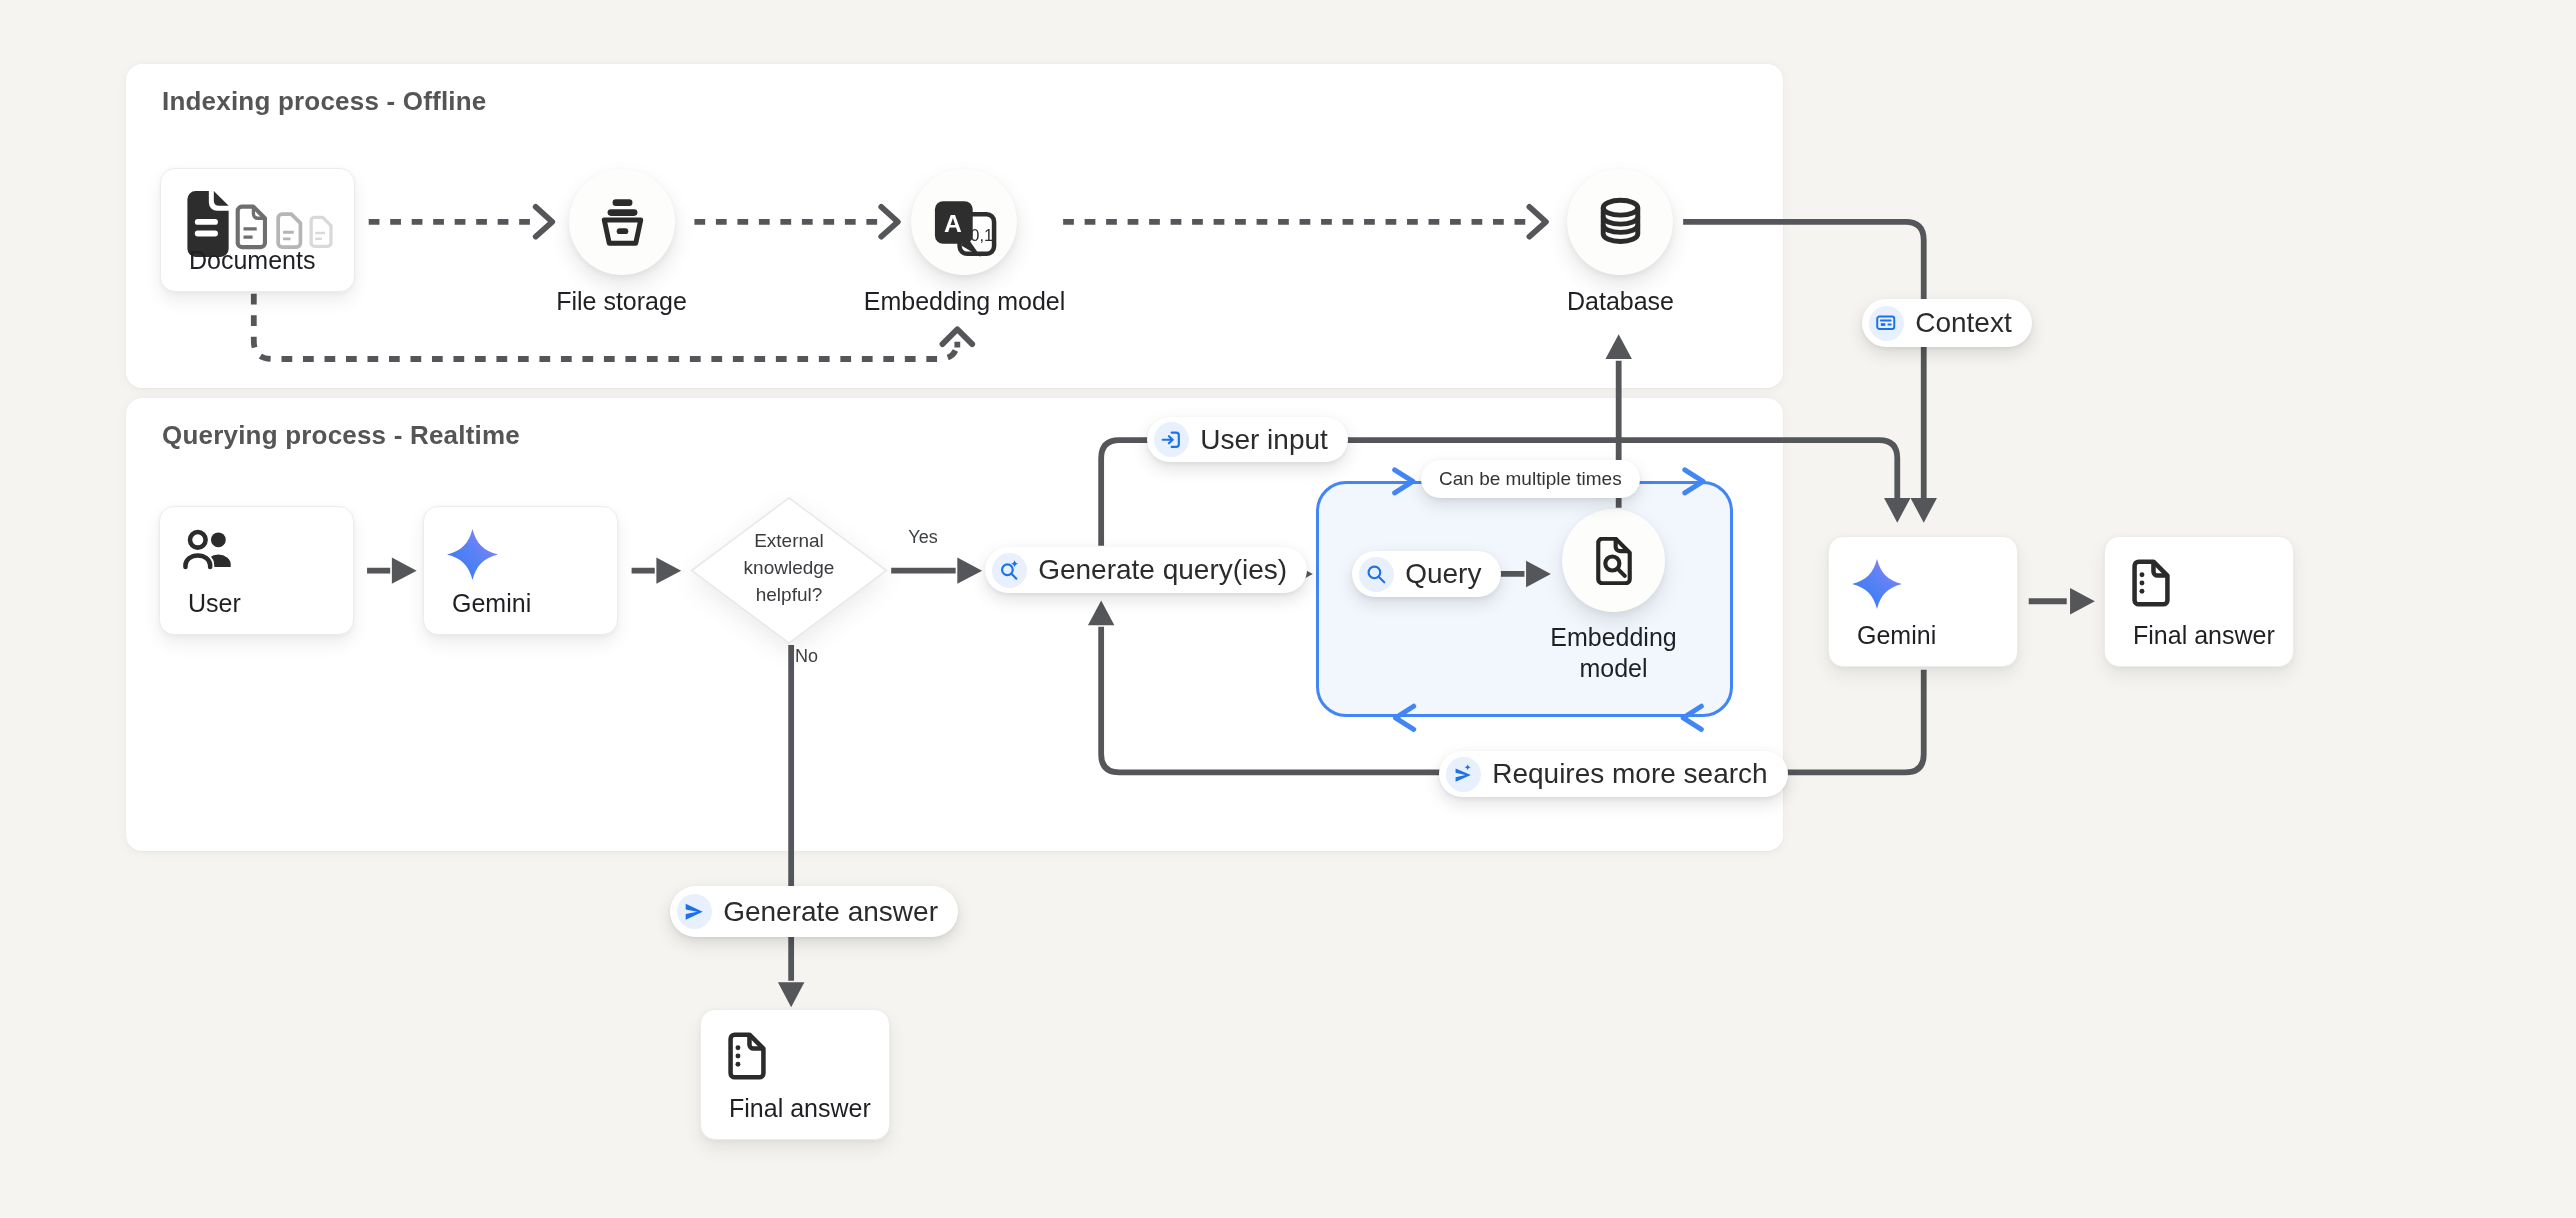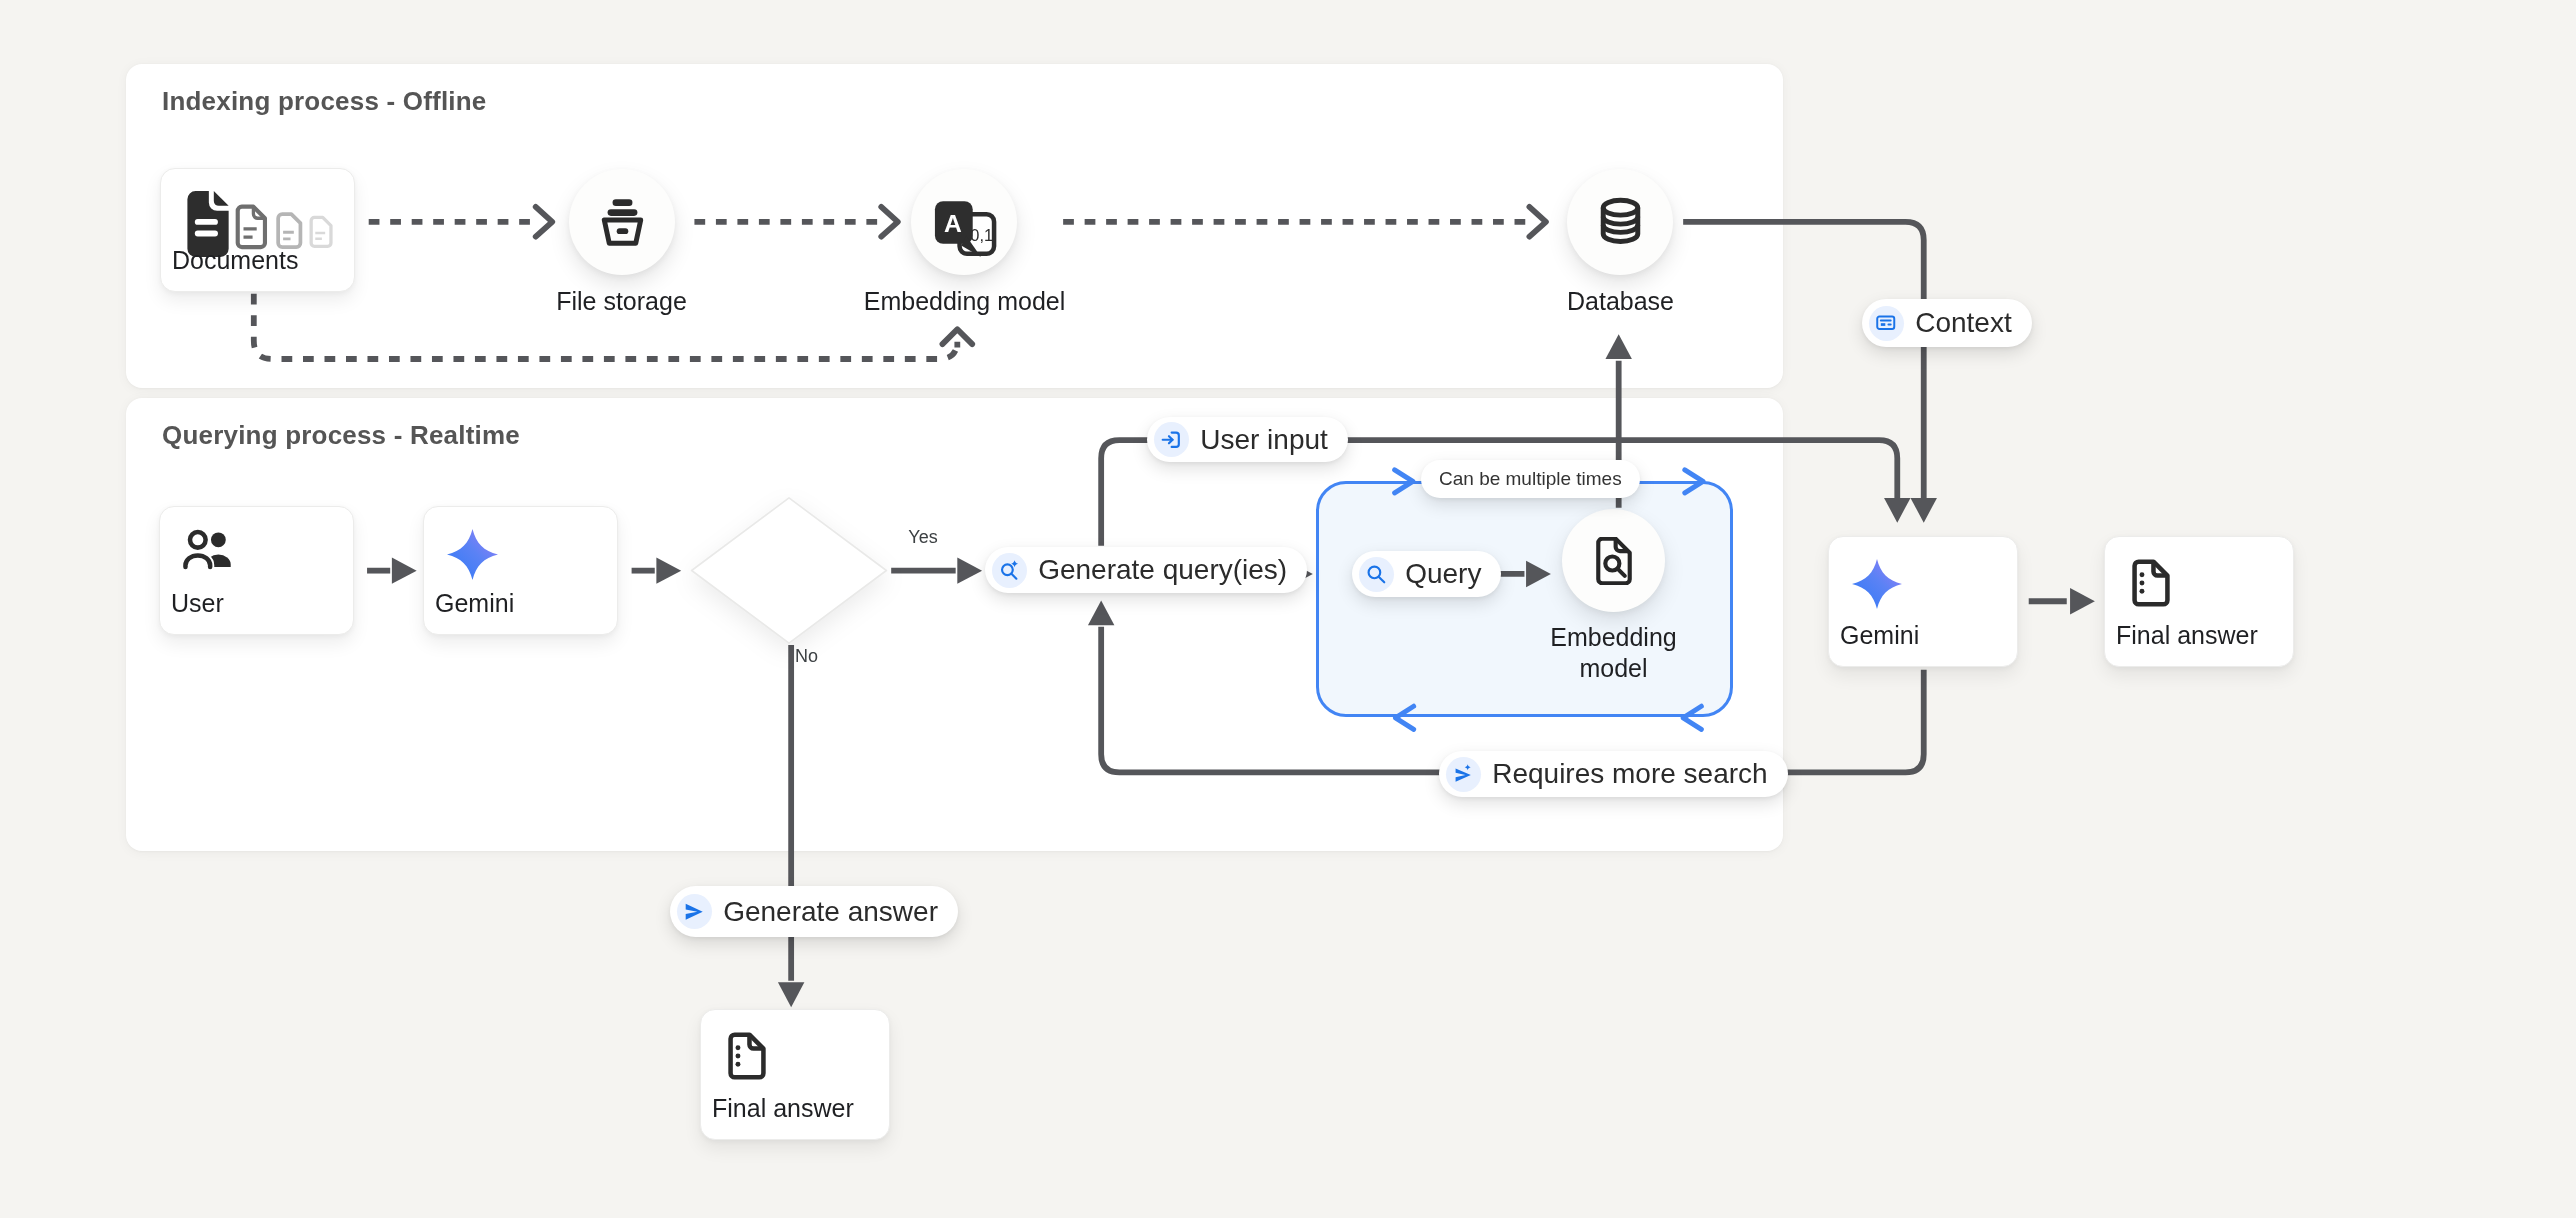--- a/index.html
+++ b/index.html
@@ -18,21 +18,21 @@
   html,body{width:2576px;height:1219px;overflow:hidden}
   body{background:var(--canvas-bg);font-family:"Liberation Sans","DejaVu Sans",sans-serif;}
   .stage{position:relative;width:2576px;height:1219px;}
 
   .panel{position:absolute;background:var(--panel-bg);border-radius:16px;
          box-shadow:0 1.7px 11.6px rgba(0,0,0,.045), 0 0.8px 2.5px rgba(0,0,0,.03);}
   .panel-title{position:absolute;left:36px;top:21.5px;font-size:26px;font-weight:bold;color:var(--title-gray);letter-spacing:0.2px;}
 
   .card{position:absolute;background:#fff;border:1.7px solid #ececeb;border-radius:15px;
         box-shadow:0 8.3px 18px rgba(0,0,0,.07),0 1.7px 5px rgba(0,0,0,.04);}
-  .card .card-label{position:absolute;left:11px;bottom:16.5px;font-size:25px;color:var(--label-dark);}
+  .card .card-label{position:absolute;left:28px;bottom:16.5px;font-size:25px;color:var(--label-dark);}
   .card .card-icon{position:absolute;left:23px;top:21.5px;}
 
   .circle-node{position:absolute;background:#fdfdfc;border-radius:50%;
         box-shadow:0 10px 21.5px rgba(0,0,0,.10),0 2.5px 6.6px rgba(0,0,0,.05);
         display:flex;align-items:center;justify-content:center;}
   .circle-label{position:absolute;width:265px;text-align:center;font-size:25px;color:var(--label-dark);line-height:31px;}
 
   .badge{position:absolute;display:flex;align-items:center;background:#fff;border-radius:826px;
          box-shadow:0 6.6px 16.5px rgba(0,0,0,.12),0 1.7px 4.1px rgba(0,0,0,.06);
          padding:0 20px 0 6.6px;gap:11.6px;white-space:nowrap;}
@@ -228,20 +228,25 @@
   <div class="card lvl-nodes" style="left:423px;top:506px;width:195px;height:129px;">
     <svg class="card-icon" width="51" height="51" viewBox="0 0 64 64">
       <path d="M32,0 C36.5,18 46,27.5 64,32 C46,36.5 36.5,46 32,64 C27.5,46 18,36.5 0,32 C18,27.5 27.5,18 32,0 Z" fill="url(#gemgrad)"></path>
     </svg>
     <div class="card-label">Gemini</div>
   </div>
 
   <svg class="diamond-wrap lvl-nodes" viewBox="0 0 252 192">
     <polygon points="8,96 126,8 244,96 126,184" fill="#ffffff" stroke="#e9e9e8" stroke-width="2" stroke-linejoin="round"></polygon>
   </svg>
+  <div class="diamond-text lvl-nodes">
+    <div>External</div>
+    <div>knowledge</div>
+    <div>helpful?</div>
+  </div>
 
   <div class="edge-label" style="left:894px;top:527px;width:58px;text-align:center;">Yes</div>
   <div class="edge-label" style="left:795px;top:646px;width:53px;">No</div>
 
   <div class="circle-node lvl-nodes" style="left:1562px;top:509px;width:103px;height:103px;">
     <svg width="48" height="48" viewBox="0 0 58 58">
       <g stroke="#262626" stroke-width="5" fill="none" stroke-linejoin="round">
         <path d="M10,7 a5,5 0 0 1 5,-5 h16 l17,17 v32 a5,5 0 0 1 -5,5 h-28 a5,5 0 0 1 -5,-5 z"></path>
         <path d="M31,2 v10 a5,5 0 0 0 5,5 h11"></path>
         <circle cx="27" cy="32" r="8.5"></circle>

